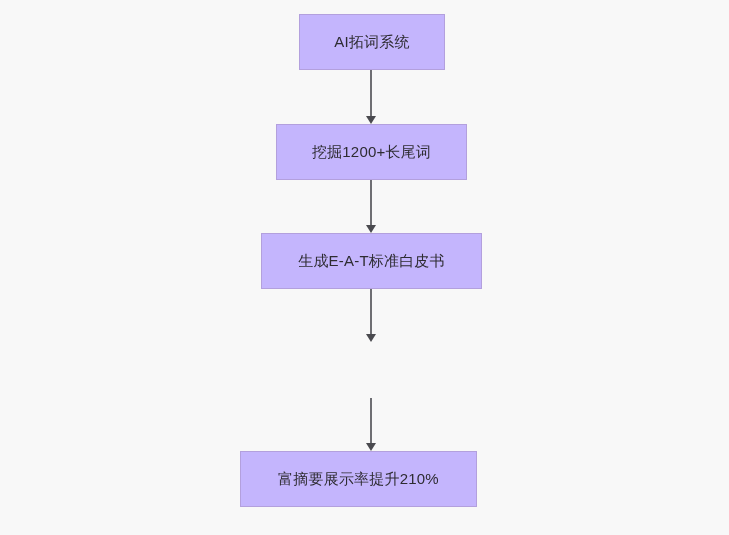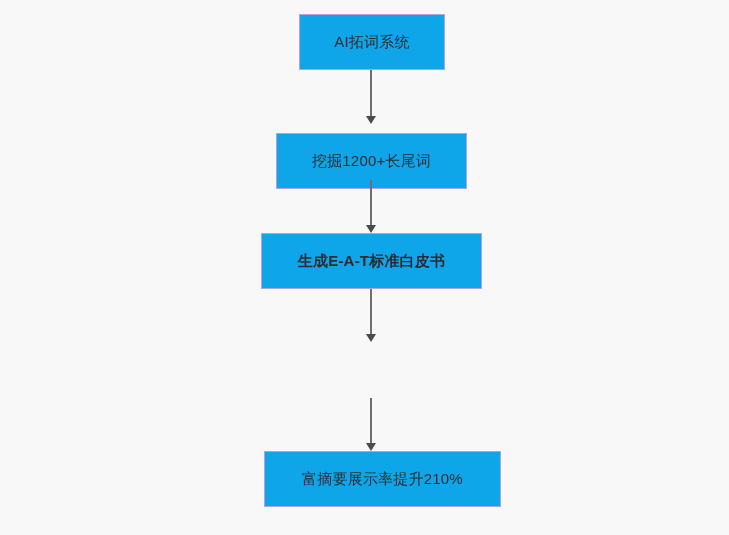--- a/index.html
+++ b/index.html
@@ -15,21 +15,21 @@
   }
   #flowchart-canvas {
     position: relative;
     width: 729px;
     height: 535px;
     background: #f8f8f8;
   }
   .node {
     position: absolute;
     box-sizing: border-box;
-    background: #0ea5e9;
+    background: #c4b5fd;
     border: 1.6px solid #b3a0dd;
     display: flex;
     align-items: center;
     justify-content: center;
     color: #2e2c32;
     font-size: 15px;
     line-height: 1.2;
     letter-spacing: 0.2px;
     white-space: nowrap;
     user-select: none;
@@ -65,41 +65,41 @@
 
   <div class="node" style="left:299px; top:14px; width:146px; height:56px;">
     <span class="node-label">AI拓词系统</span>
   </div>
 
   <div class="connector" style="left:361px; top:70px; height:54px;">
     <div class="connector-line"></div>
     <div class="connector-head"></div>
   </div>
 
-  <div class="node" style="left:276px; top:124px; width:191px; height:56px;margin-top:9px;">
+  <div class="node" style="left:276px; top:124px; width:191px; height:56px;">
     <span class="node-label">挖掘1200+长尾词</span>
   </div>
 
   <div class="connector" style="left:361px; top:180px; height:53px;">
     <div class="connector-line"></div>
     <div class="connector-head"></div>
   </div>
 
-  <div class="node" style="left:261px; top:233px; width:221px; height:56px;font-weight:bold;">
+  <div class="node" style="left:261px; top:233px; width:221px; height:56px;">
     <span class="node-label">生成E-A-T标准白皮书</span>
   </div>
 
   <div class="connector" style="left:361px; top:289px; height:53px;">
     <div class="connector-line"></div>
     <div class="connector-head"></div>
   </div>
 
 
   <div class="connector" style="left:361px; top:398px; height:53px;">
     <div class="connector-line"></div>
     <div class="connector-head"></div>
   </div>
 
-  <div class="node" style="left:264px; top:451px; width:237px; height:56px;">
+  <div class="node" style="left:240px; top:451px; width:237px; height:56px;">
     <span class="node-label">富摘要展示率提升210%</span>
   </div>
 
 </div>
 
 </body></html>

